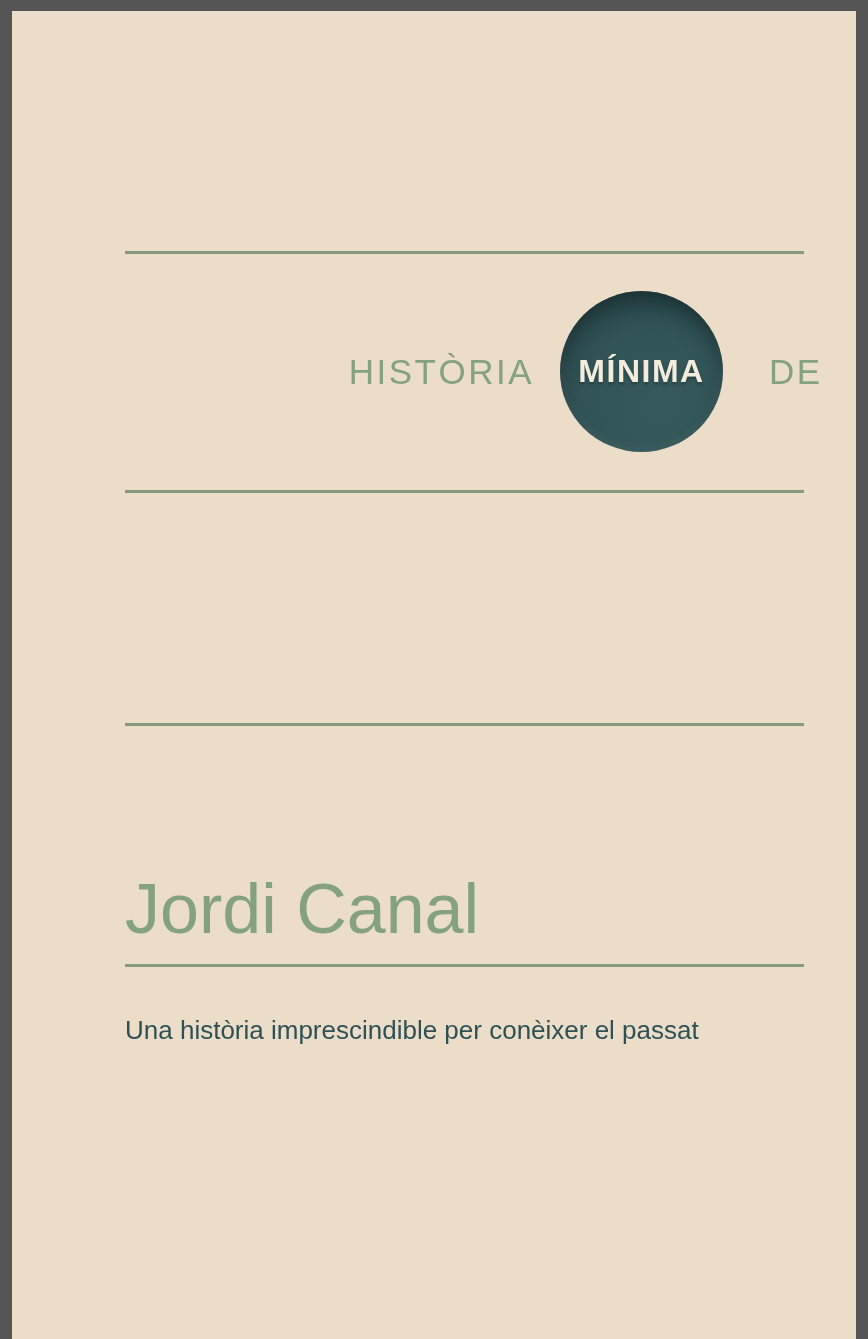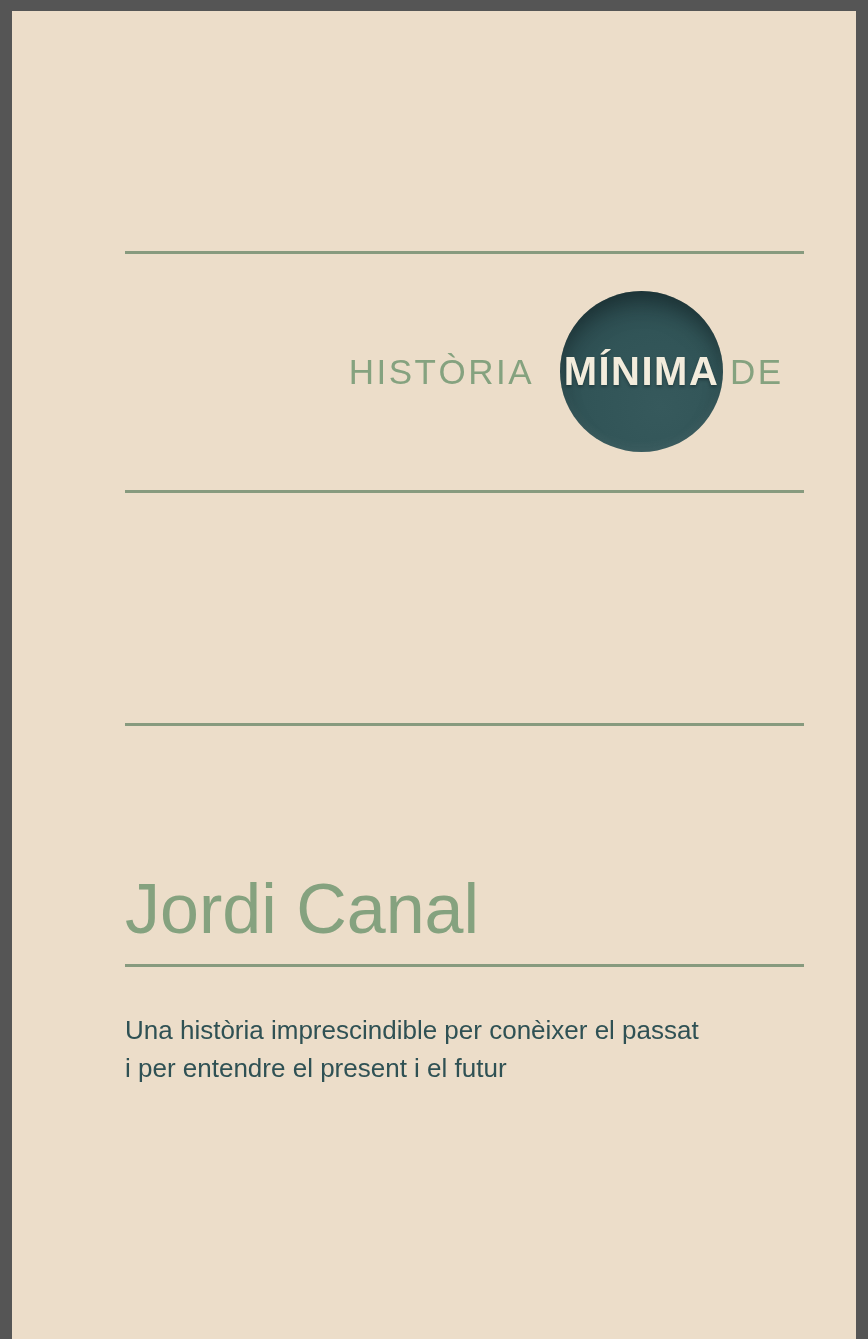--- a/index.html
+++ b/index.html
@@ -40,42 +40,42 @@
     color: var(--sage_text, #85a27f);
     white-space: nowrap;
   }
   .series-historia {
     left: 113px;
     top: 340px;
     width: 409px;
     text-align: right;
   }
   .series-de {
-    left: 718px;
+    left: 757px;
     top: 340px;
   }
   .series-circle {
     position: absolute;
     left: 548px;
     top: 280px;
     width: 163px;
     height: 161px;
     border-radius: 50%;
     background: radial-gradient(circle at 62% 72%,
       #36595c 0%, var(--circle_fill, #315457) 50%, #2b4a4e 82%, #274247 100%);
     box-shadow: inset 0 16px 22px -6px rgba(12, 26, 28, 0.55),
                 inset 0 -5px 10px rgba(255, 255, 255, 0.05);
     display: flex;
     align-items: center;
     justify-content: center;
   }
   .series-minima {
     position: static;
     font-family: "Liberation Sans", sans-serif;
-    font-size: 40px;
+    font-size: 32px;
     font-weight: 700;
     letter-spacing: 1.5px;
     color: var(--minima_text, #f3ecdc);
     text-shadow: 0 2px 3px rgba(10, 20, 22, 0.35);
     white-space: nowrap;
   }
 
   .book-title {
     position: absolute;
     left: 113px;
@@ -132,16 +132,15 @@
 
 
   <div class="rule rule-3"></div>
 
   <div class="book-author">Jordi Canal</div>
 
   <div class="rule rule-4"></div>
 
   <div class="book-subtitle">
     <div class="subtitle-line">Una història imprescindible per conèixer el passat</div>
-    <div class="subtitle-line">i per entendre el present i el futur</div>
   </div>
 
 </div>
 
 </body></html>

